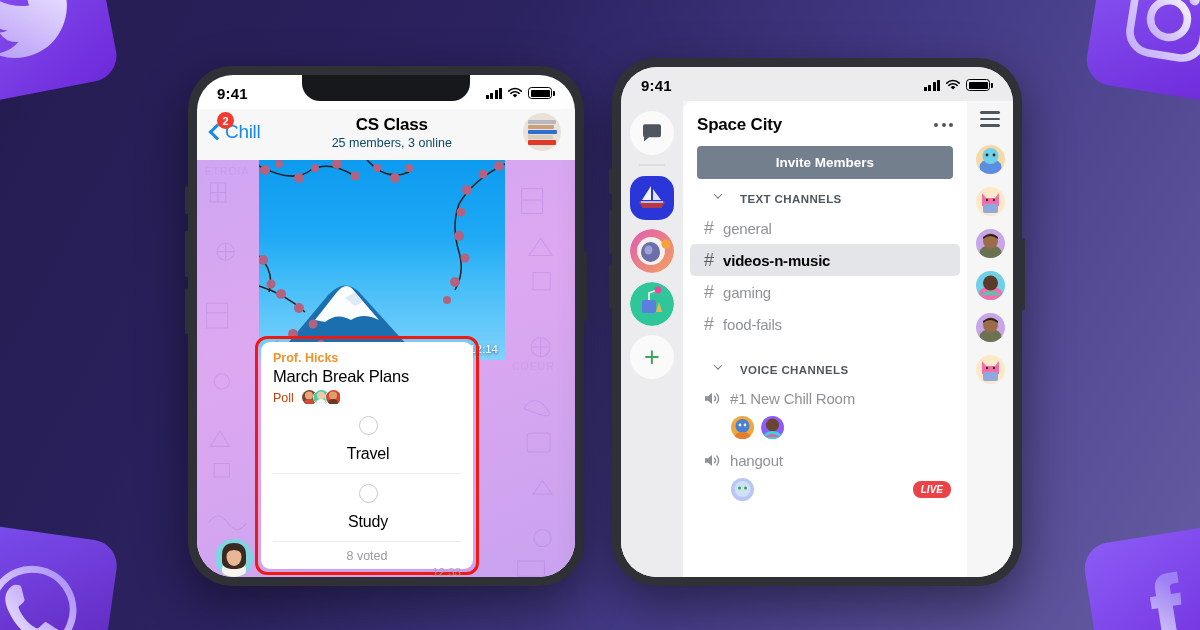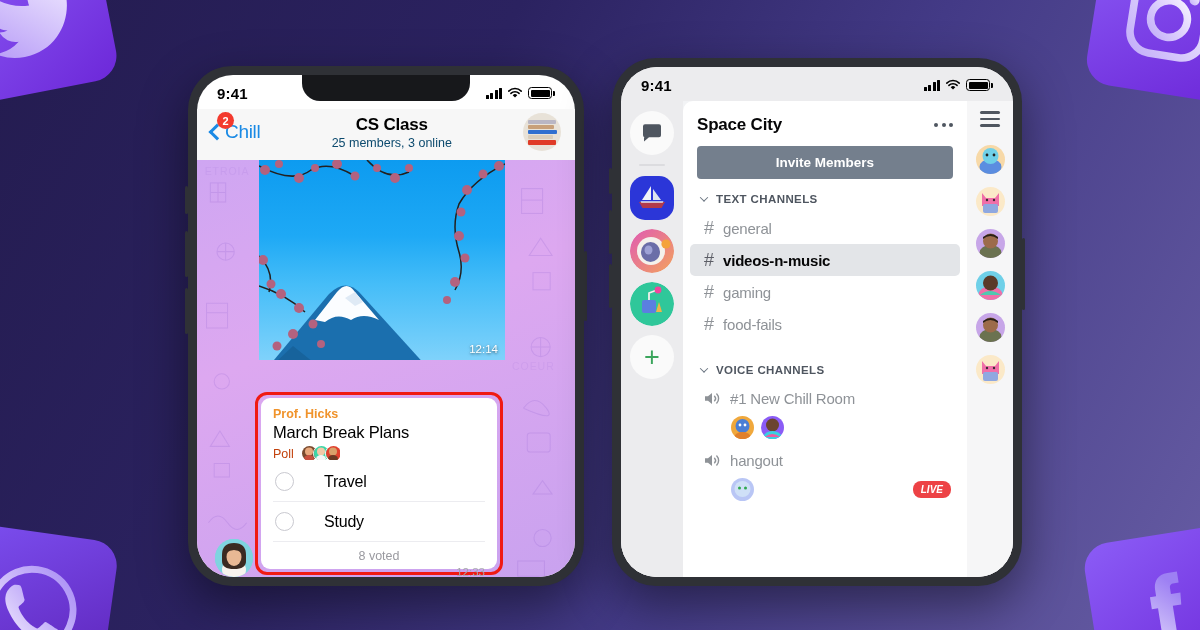--- a/index.html
+++ b/index.html
@@ -80,33 +80,33 @@
   .tg-photo { position:absolute; left:62px; top:0; width:246px; height:200px; overflow:hidden; }
   .tg-photo .sky { position:absolute; inset:0;
         background:linear-gradient(180deg,#0d9bf0 0%,#1ea9f5 38%,#45bdf8 62%,#7fd2fb 100%); }
   .tg-photo .fuji { position:absolute; left:50%; bottom:-18px; transform:translateX(-50%); }
   .tg-time-pill { position:absolute; right:7px; bottom:5px; color:#fff; font-size:11.5px;
                   font-weight:500; text-shadow:0 1px 3px rgba(0,0,0,.6);margin-left:9px; }
 
   .tg-msg-avatar { position:absolute; left:18px; bottom:0; width:38px; height:38px;
                    border-radius:50%; overflow:hidden; background:#7fd4e0; }
 
-  .poll-wrap { position:absolute; left:58px; bottom:2px; width:248px;
+  .poll-wrap { position:absolute; left:58px; bottom:2px; width:224px;
                border:3px solid #f01a13; border-radius:12px; padding:3px; }
   .poll { background:#fff; border-radius:9px; padding:9px 12px 4px; }
   .poll-author { color:#f0932b; font-size:12.5px; font-weight:bold; }
   .poll-title { font-size:16.5px; font-weight:normal; color:#000; margin-top:2px; letter-spacing:-.2px; }
   .poll-meta { display:flex; align-items:center; gap:7px; margin-top:3px; }
   .poll-meta-label { font-size:12.5px; color:#c2410c; }
   .voters { display:flex; }
   .voters .v { width:17px; height:17px; border-radius:50%; border:1.5px solid #fff; margin-left:-5px;
                overflow:hidden; position:relative; }
   .voters .v:first-child { margin-left:0; }
-  .poll-opt { display:flex; align-items:center; gap:30px; padding:10px 0 10px 2px;
-              border-bottom:1px solid #ececf0; }
+  .poll-opt { display:flex; align-items:center; gap:10px; padding:10px 0 10px 2px;
+              border-bottom:1px solid #ececf0;flex-direction:column; }
   .poll-radio { width:19px; height:19px; border-radius:50%; border:1.6px solid #c9c9d0; flex-shrink:0; }
   .poll-opt-label { font-size:16px; color:#000; letter-spacing:-.2px; }
   .poll-foot { text-align:center; font-size:12.5px; color:#9a9aa0; padding:7px 0 2px; position:relative; }
   .poll-stamp { position:absolute; right:0; bottom:-13px; font-size:11.5px; color:#a6a6ac; }
 
   
   .dc-body { display:flex; flex:1; overflow:hidden; background:#f2f3f5; }
   .dc-rail { width:62px; background:#ececee; padding-top:10px; display:flex;
              flex-direction:column; align-items:center; flex-shrink:0; }
   .rail-ico { width:44px; height:44px; border-radius:50%; margin-bottom:9px;
@@ -118,21 +118,21 @@
   .rail-add { background:#fafafa; color:#3ba55c; font-size:27px; font-weight:300; line-height:1; }
 
   .dc-channels { flex:1; background:#fff; border-radius:10px 0 0 0; padding:14px 0 0;
                  overflow:hidden; min-width:0; }
   .dc-head { display:flex; align-items:center; justify-content:space-between; padding:0 14px 11px; }
   .dc-server { font-size:17px; font-weight:bold; color:#060607; letter-spacing:-.2px; }
   .dc-dots { display:flex; gap:3.5px; }
   .dc-dots i { width:4px; height:4px; border-radius:50%; background:#4f5660; display:block; }
   .dc-invite { margin:0 14px 14px; background:#747f8d; color:#fff; text-align:center;
                border-radius:4px; padding:9px 12px; font-size:13.5px; font-weight:bold; }
-  .dc-cat { display:flex; align-items:center; gap:9px; padding:0 18px; margin-bottom:7px; }
+  .dc-cat { display:flex; gap:19px; padding:0 32px; margin-bottom:7px; }
   .dc-cat-chev { width:6px; height:6px; border-right:1.6px solid #6a7480;
                  border-bottom:1.6px solid #6a7480; transform:rotate(45deg) translate(-1px,-1px); }
   .dc-cat-label { font-size:11.5px; font-weight:bold; color:#4f5660; letter-spacing:.4px; }
   .dc-chan { display:flex; align-items:center; gap:9px; padding:7px 10px 7px 14px;
              margin:0 7px; border-radius:5px; }
   .dc-chan.sel { background:#e3e5e8; }
   .dc-hash { font-size:18px; color:#8e9297; font-weight:500; line-height:1; }
   .dc-chan-label { font-size:15px; color:#8e9297; letter-spacing:-.2px; }
   .dc-chan.sel .dc-chan-label { color:#060607; font-weight:bold; }
   .dc-chan.sel .dc-hash { color:#5c5e66; }

